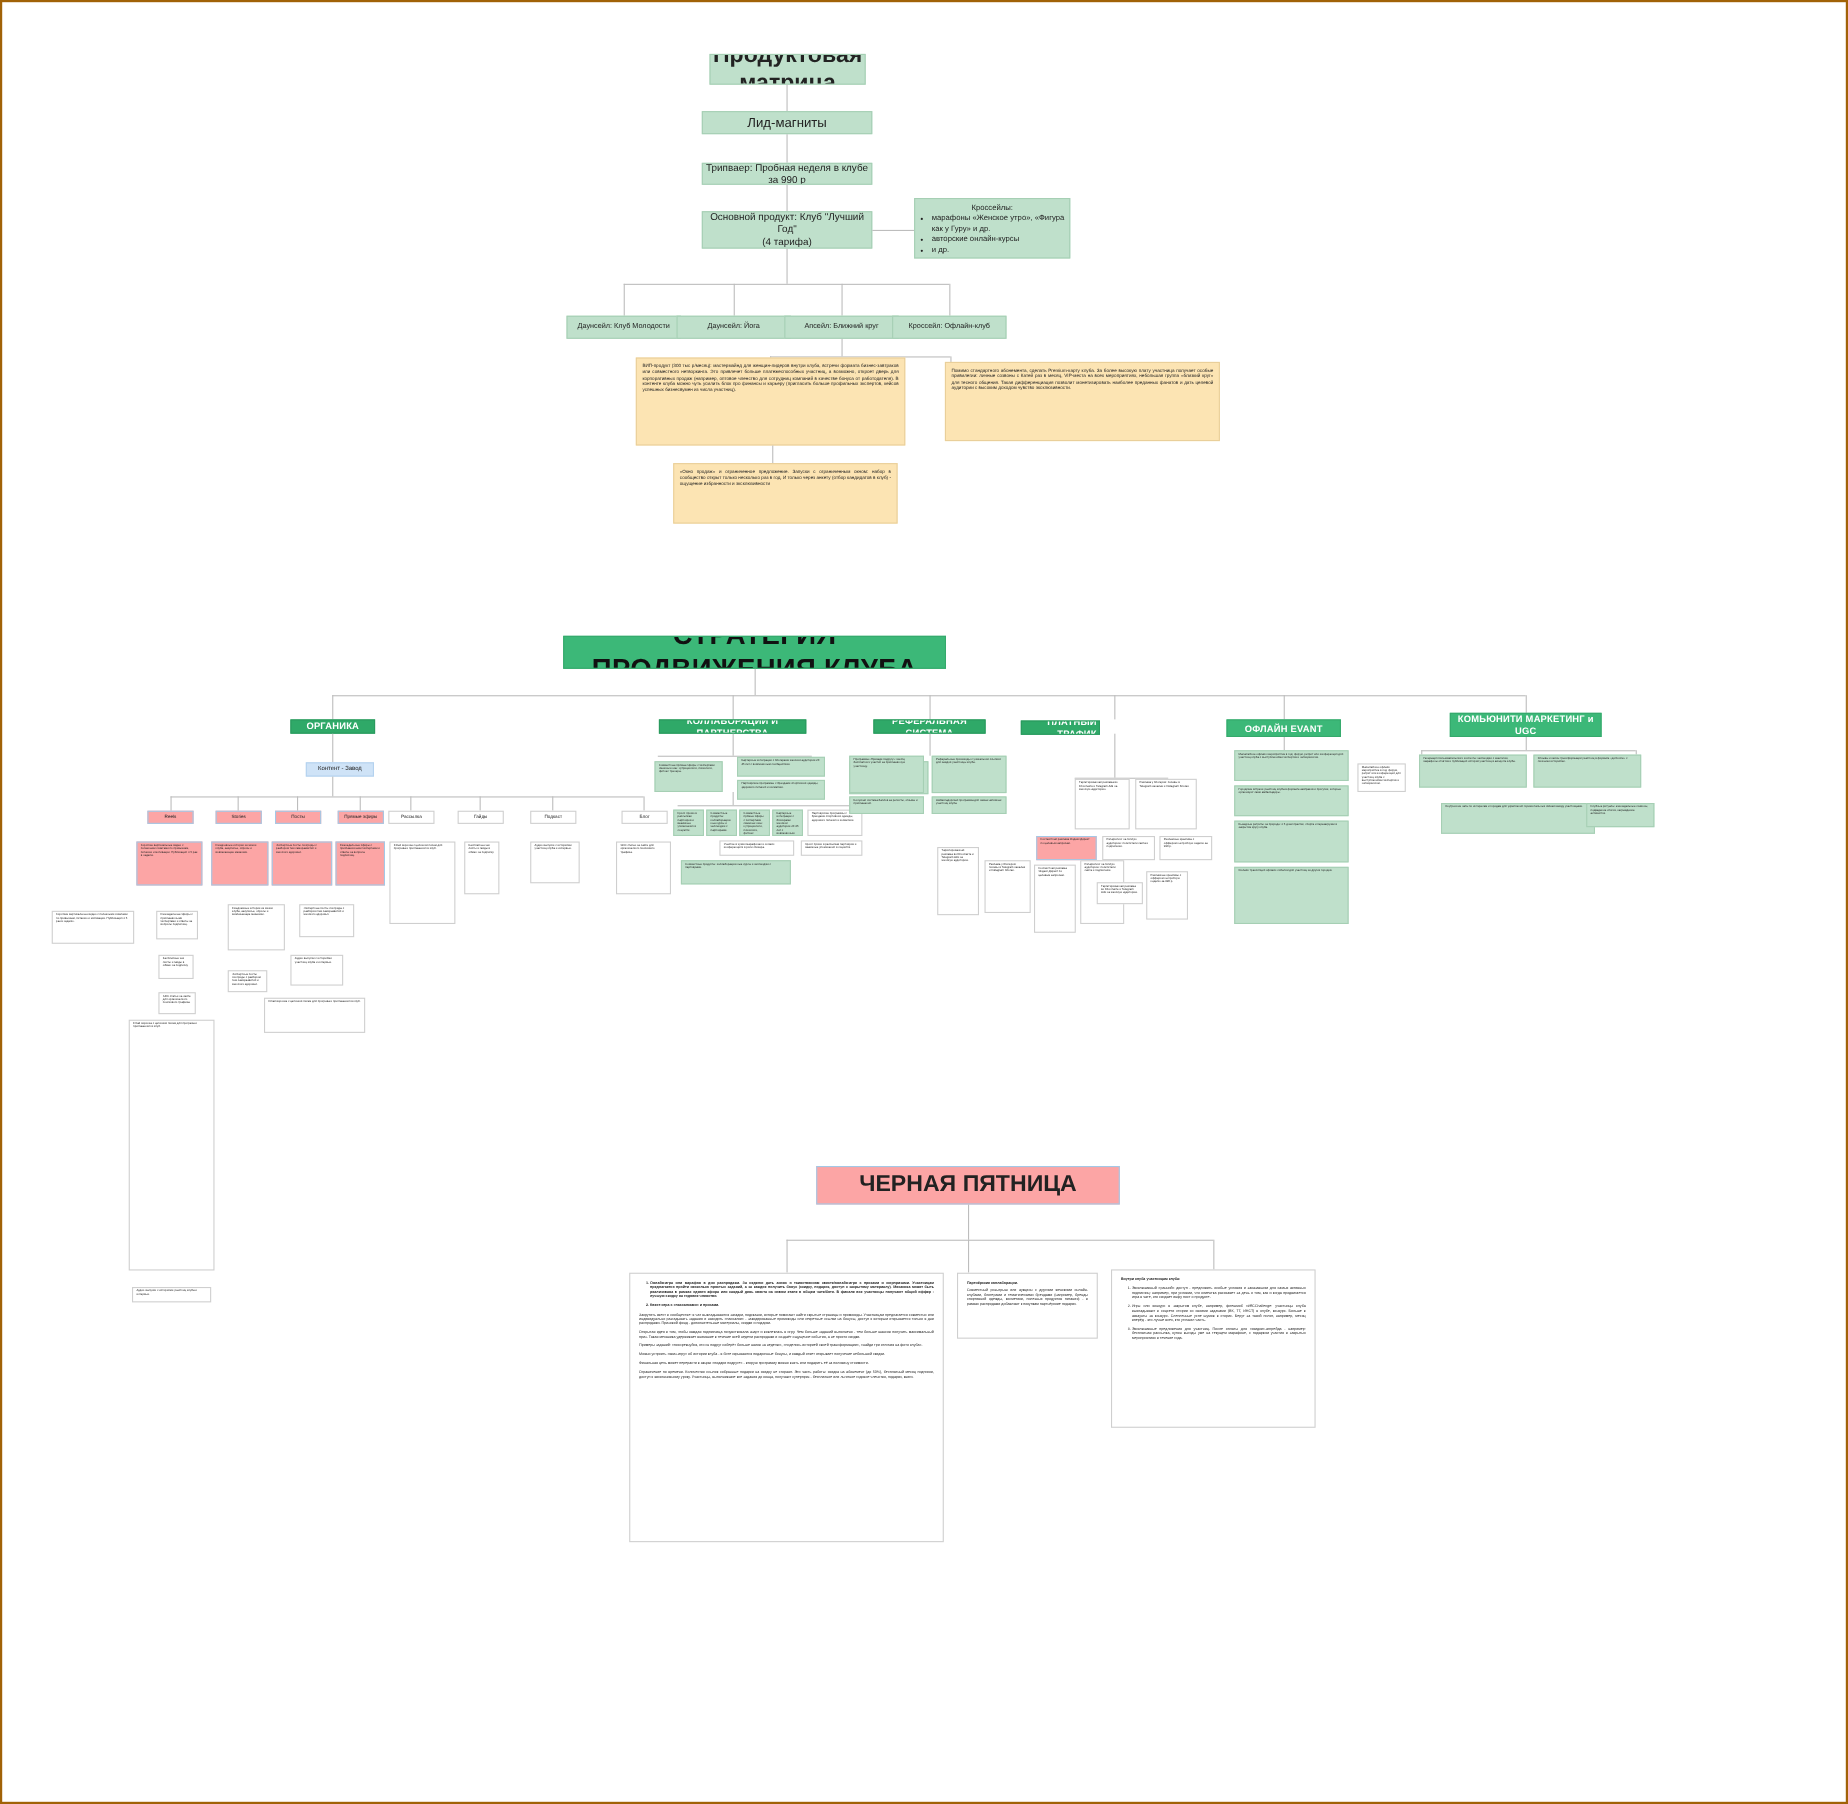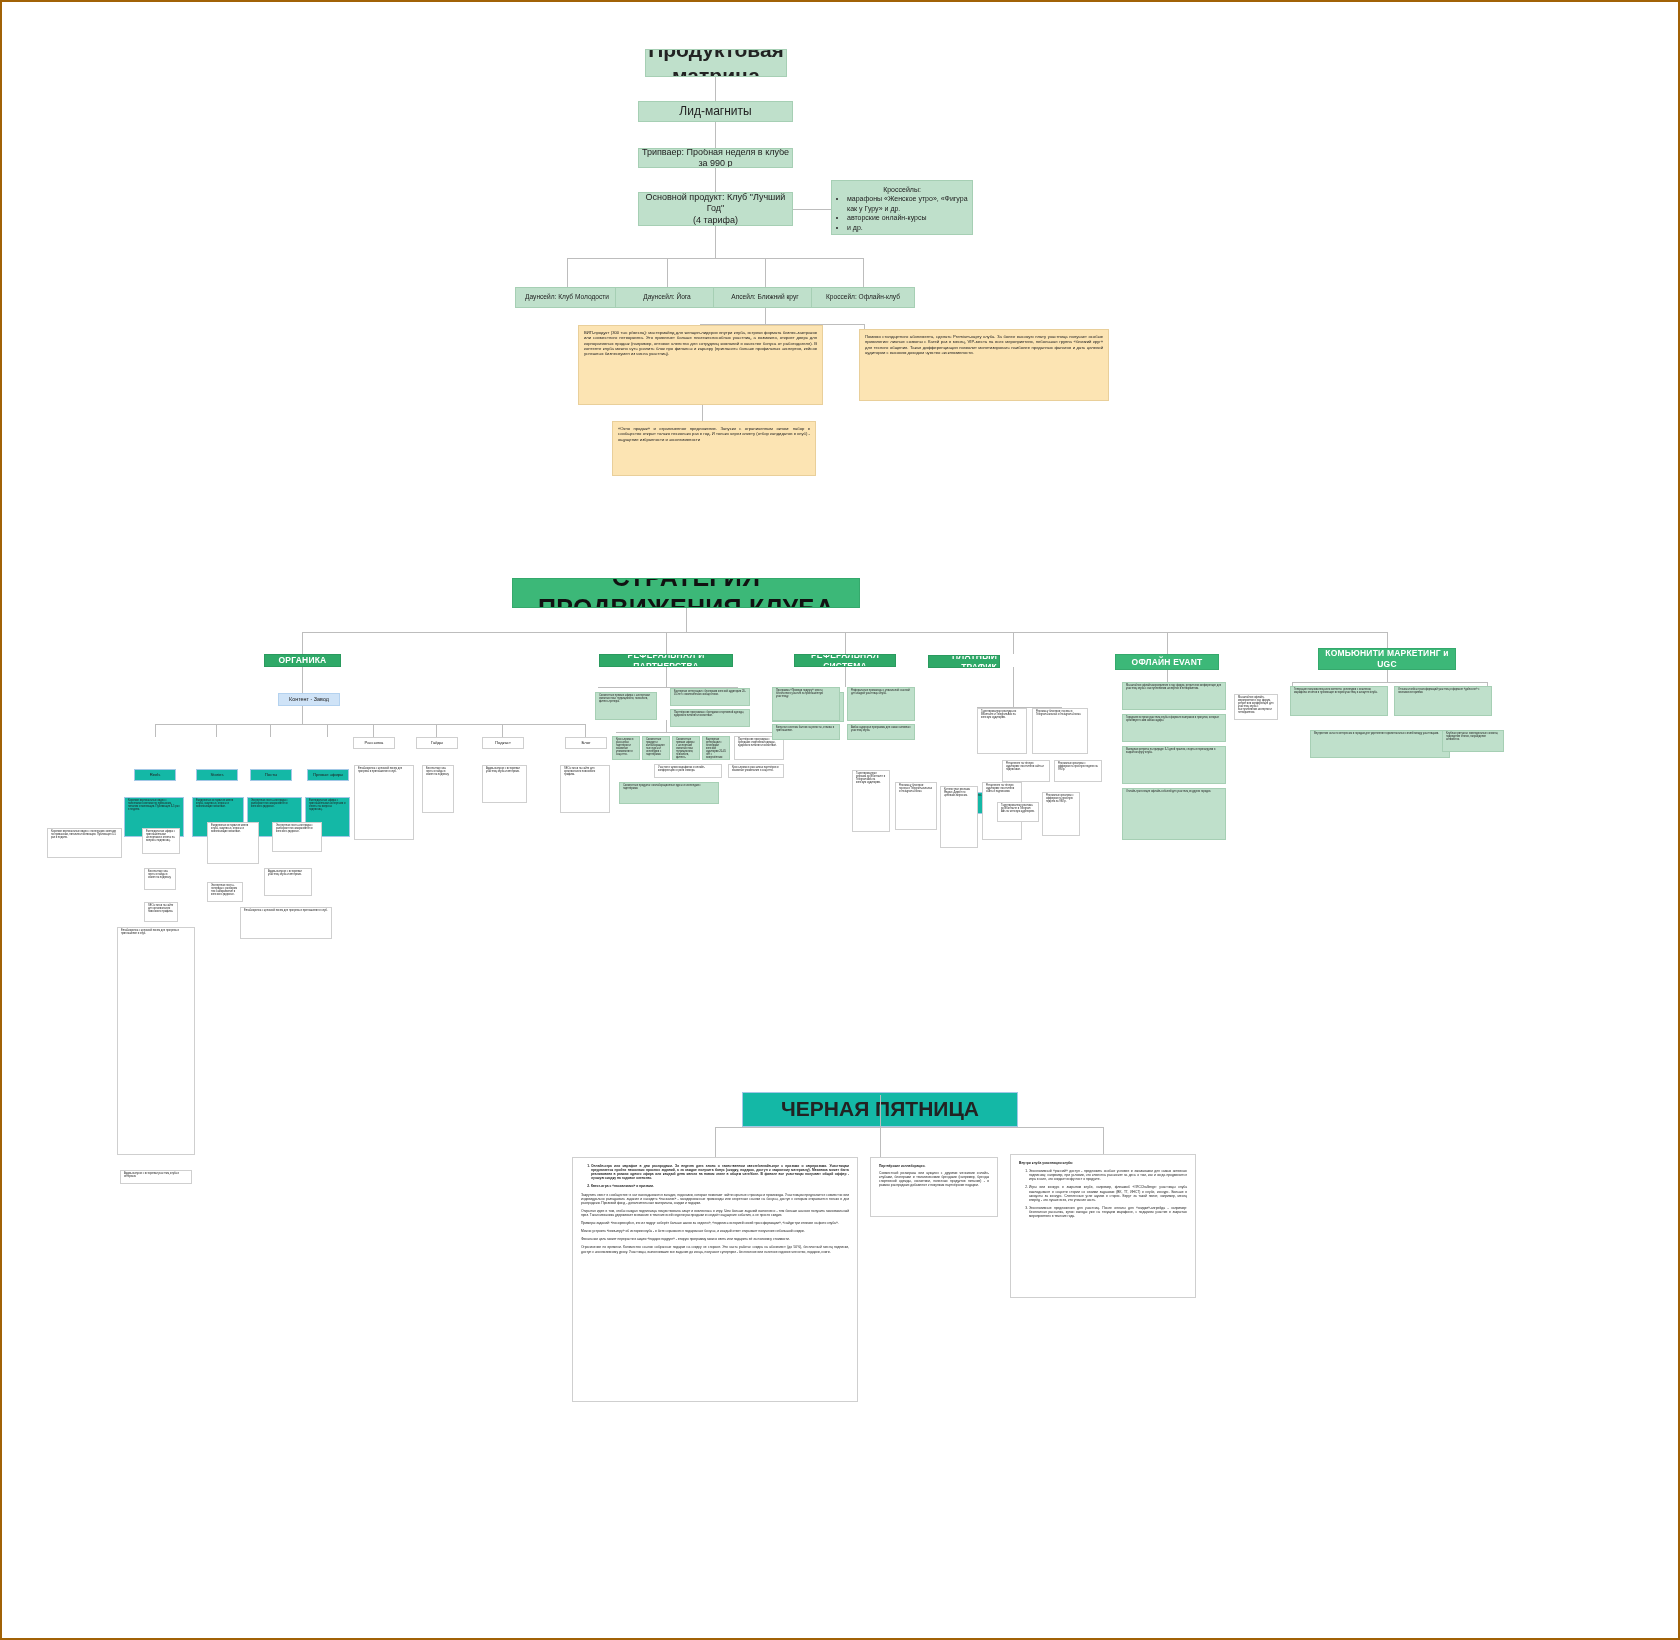--- a/index.html
+++ b/index.html
@@ -25,21 +25,21 @@
     background:#bfe0cb;
     text-align:center;
     line-height:1.25;
     overflow:hidden;
     word-wrap:break-word;
   }
   .green      {background:#bfe0cb;border-color:#a6cfb4;}
   .green-dark {background:#3cb878;border-color:#35a96c;}
   .green-mid  {background:#2fa968;border-color:#2a9a5e;}
   .yellow     {background:#fce4b3;border-color:#e9cf9a;}
-  .blue       {background:#14b8a6;border-color:#a3c8e6;margin-top:32px;}
+  .blue       {background:#fca5a5;border-color:#a3c8e6;}
   .blue-lt    {background:#cfe3f7;border-color:#b4d2ef;}
   .white      {background:#ffffff;border-color:#cfcfcf;}
 
   .t-left   {text-align:left;}
   .t-just   {text-align:justify;}
   .pad2     {padding:2px 3px;}
   .pad4     {padding:4px 5px;}
 
   .title-xl{
     font-size:25px;font-weight:bold;letter-spacing:.3px;
@@ -136,21 +136,21 @@
   <div class="ln lnv" style="left:684px;top:606px;height:24px;"></div>
   <div class="ln lnh" style="left:300px;top:630px;width:1085px;"></div>
   <div class="ln lnv" style="left:300px;top:630px;height:22px;"></div>
   <div class="ln lnv" style="left:664px;top:630px;height:22px;"></div>
   <div class="ln lnv" style="left:843px;top:630px;height:22px;"></div>
   <div class="ln lnv" style="left:1011px;top:630px;height:22px;"></div>
   <div class="ln lnv" style="left:1165px;top:630px;height:22px;"></div>
   <div class="ln lnv" style="left:1385px;top:630px;height:16px;"></div>
 
   <div class="node green-mid cat" style="left:262px;top:652px;width:77px;height:13px;">ОРГАНИКА</div>
-  <div class="node green-mid cat" style="left:597px;top:652px;width:134px;height:13px;">РЕФЕРАЛЬНАЯ И ПАРТНЕРСТВА</div>
+  <div class="node green-mid cat" style="left:597px;top:652px;width:134px;height:13px;">КОЛЛАБОРАЦИИ И ПАРТНЕРСТВА</div>
   <div class="node green-mid cat" style="left:792px;top:652px;width:102px;height:13px;text-align:center;">РЕФЕРАЛЬНАЯ СИСТЕМА</div>
   <div class="node green-mid cat" style="left:926px;top:653px;width:72px;height:13px;text-align:right;">ПЛАТНЫЙ ТРАФИК</div>
   <div class="node green-dark cat" style="left:1113px;top:652px;width:104px;height:16px;">ОФЛАЙН EVANT</div>
   <div class="node green-dark cat" style="left:1316px;top:646px;width:138px;height:22px;">КОМЬЮНИТИ МАРКЕТИНГ и UGC</div>
 
   <div class="ln lnv" style="left:300px;top:665px;height:26px;"></div>
   <div class="node blue-lt n6 flexc" style="left:276px;top:691px;width:62px;height:13px;">Контент - Завод</div>
   <div class="ln lnv" style="left:300px;top:704px;height:18px;"></div>
   <div class="ln lnh" style="left:153px;top:722px;width:430px;"></div>
 

